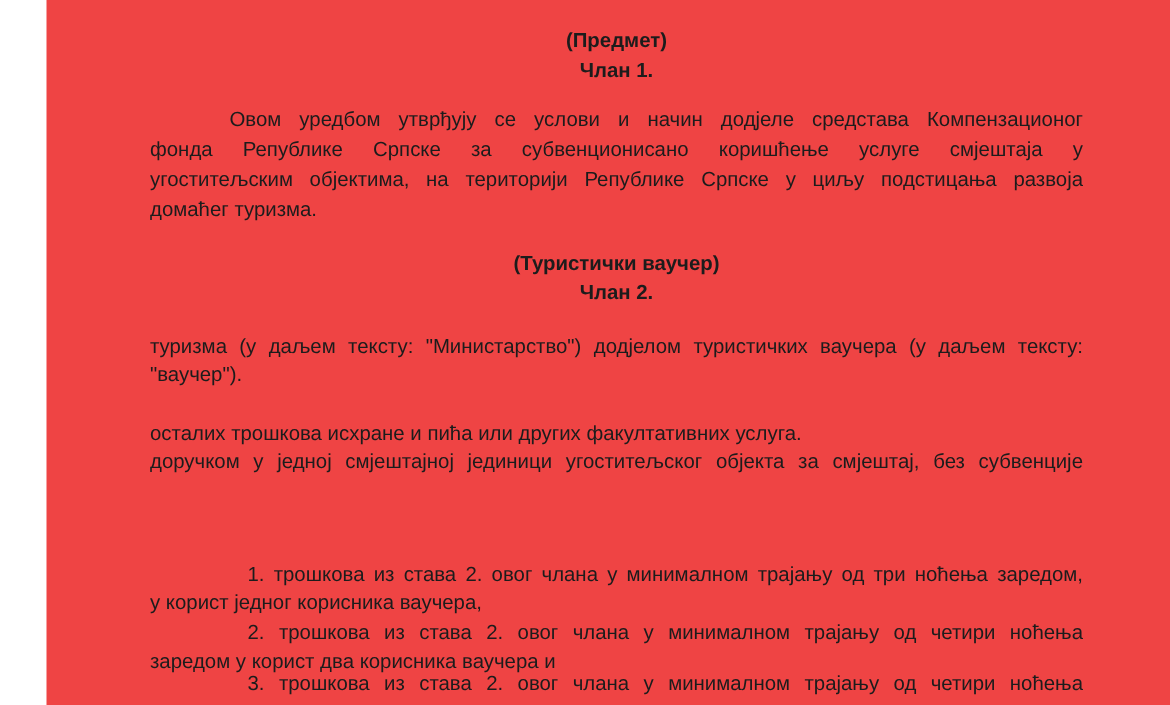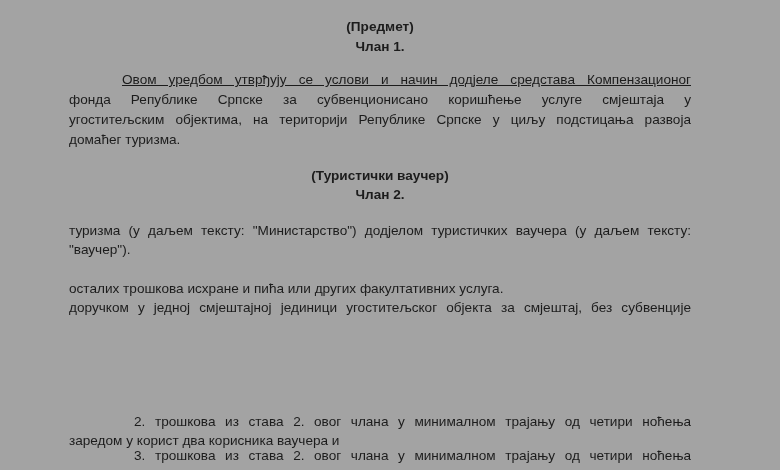--- a/index.html
+++ b/index.html
@@ -13,38 +13,39 @@
     overflow: hidden;
     position: relative;
     font-family: "Liberation Sans", "DejaVu Sans", sans-serif;
     font-size: 13.6px;
     color: #1c1c1c;
     -webkit-font-smoothing: antialiased;
   }
   .doc-page {
     position: absolute;
     inset: 0;
-    background: #a3a3a3;
+    background: #ef4444;
+    margin-left: 31px;
   }
   .block {
     position: absolute;
     left: 69px;
     width: 622px;
   }
   .line {
     white-space: nowrap;
     overflow: hidden;
   }
   
   .j {
     text-align: justify;
     text-align-last: justify;
   }
   
-  .ind-p { text-indent: 53px; text-decoration: underline; }
+  .ind-p { text-indent: 53px; }
   
   .ind-i { text-indent: 65px; }
   .center { text-align: center; }
   .bold   { font-weight: bold; }
   .lh20  { line-height: 20px; }
   .lh19  { line-height: 19px; }
   .lh194 { line-height: 19.4px; }
 </style>
 </head>
 <body>
@@ -72,20 +73,24 @@
     <div class="line j">туризма (у даљем тексту: "Министарство") додјелом туристичких ваучера (у даљем тексту:</div>
     <div class="line">"ваучер").</div>
   </div>
 
   <div class="block lh194" style="top:279px">
     <div class="line">осталих трошкова исхране и пића или других факултативних услуга.</div>
     <div class="line j">доручком у једној смјештајној јединици угоститељског објекта за смјештај,  без субвенције</div>
   </div>
 
 
+  <div class="block lh194" style="top:373px">
+    <div class="line j ind-i">1. трошкова из става 2. овог члана  у минималном трајању  од три ноћења заредом,</div>
+    <div class="line">у корист једног корисника ваучера,</div>
+  </div>
 
   <div class="block lh194" style="top:412px">
     <div class="line j ind-i">2. трошкова из  става 2. овог члана  у минималном трајању  од четири  ноћења</div>
     <div class="line">заредом  у корист два корисника ваучера и</div>
   </div>
 
   <div class="block lh19" style="top:446px">
     <div class="line j ind-i">3. трошкова из  става 2. овог члана  у минималном трајању  од четири  ноћења</div>
     <div class="line">заредом  у корист три корисника ваучера.</div>
   </div>

